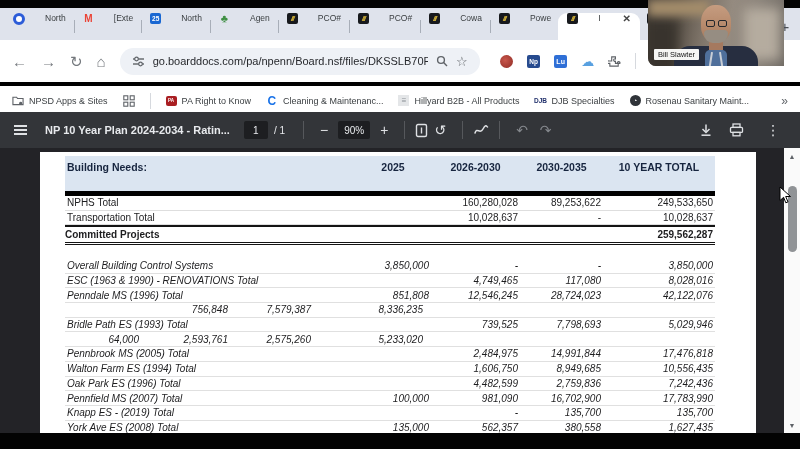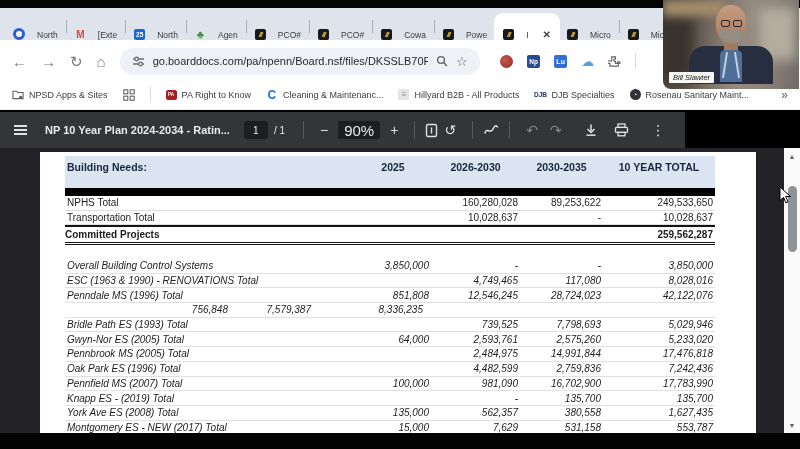--- a/index.html
+++ b/index.html
@@ -2,21 +2,21 @@
 <html><head>
 <meta charset="utf-8">
 <style>
   html,body{margin:0;padding:0;background:#111;}
   .screen{position:relative;width:800px;height:449px;background:#000;overflow:hidden;
           font-family:"Liberation Sans",sans-serif;}
   
   .bar-black-top{position:absolute;top:0;left:0;width:800px;height:8px;background:#040404;}
   .tabstrip{position:absolute;top:8px;left:0;width:800px;height:32px;background:#dfe3ec;
             display:flex;align-items:flex-end;padding-left:6px;box-sizing:border-box;}
-  .tab{height:27px;display:flex;align-items:flex-end;gap:12px;padding:0 7px;font-size:8.5px;
+  .tab{height:27px;display:flex;align-items:flex-start;gap:20px;padding:0 7px;font-size:8.5px;
        color:#3c4043;white-space:nowrap;overflow:hidden;max-width:58px;}
   .tab.active{background:#fff;border-radius:9px 9px 0 0;max-width:70px;padding:0 9px;}
   .tabsep{width:1px;height:13px;background:#a8aeb8;margin:0 1px 7px 1px;flex:0 0 auto;}
   .fav{width:11px;height:11px;border-radius:2px;flex:0 0 auto;display:flex;align-items:center;
        justify-content:center;font-weight:bold;}
   .fav-ring{border-radius:50%;background:#fff;border:3px solid #2c5cd8;width:6px;height:6px;}
   .fav-gmail{color:#ea4335;font-size:10px;}
   .fav-cal{background:#1967d2;color:#fff;font-size:6.5px;}
   .fav-tree{color:#3f8f43;font-size:11px;line-height:11px;}
   .fav-bd{background:#17191d;color:#e6c23d;font-size:7px;font-style:italic;letter-spacing:-1px;}
@@ -30,79 +30,79 @@
   .omni-url{font-size:11px;color:#27292d;white-space:nowrap;overflow:hidden;flex:1;}
   .extrow{display:flex;align-items:center;gap:13px;margin-left:6px;}
   .ext{width:14px;height:14px;display:flex;align-items:center;justify-content:center;}
   .ext-red{width:13px;height:13px;border-radius:50%;background:radial-gradient(circle at 40% 40%,#c8574c,#8f2b24);}
   .ext-np{width:13px;height:13px;background:#274b8f;color:#fff;font-size:6.5px;font-weight:bold;
           display:flex;align-items:center;justify-content:center;border-radius:2px;}
   .ext-lu{width:13px;height:13px;background:#2f6fd6;color:#fff;font-size:7px;font-weight:bold;
           display:flex;align-items:center;justify-content:center;border-radius:2px;}
   .ext-cloud{color:#58a0e0;font-size:13px;}
   .extsep{width:1px;height:16px;background:#d6d9de;}
-  .bmbar{position:absolute;top:80px;left:0;width:800px;height:30px;background:#fff;display:flex;
+  .bmbar{position:absolute;top:86px;left:0;width:800px;height:30px;background:#fff;display:flex;
          align-items:center;padding:0 12px;box-sizing:border-box;gap:15px;
          border-bottom:1px solid #ececec;}
   .bm{display:flex;align-items:center;gap:5px;font-size:9px;color:#3c4043;white-space:nowrap;}
   .bm-ico{width:12px;height:12px;display:flex;align-items:center;justify-content:center;flex:0 0 auto;}
   .bm-pa{background:#a91e22;color:#fff;font-size:4.5px;font-weight:bold;width:11px;height:10px;
          border-radius:2px;display:flex;align-items:center;justify-content:center;}
   .bm-c{color:#1a73e8;font-weight:bold;font-size:12px;}
   .bm-hill{background:#e4e6e8;color:#8a8f94;font-size:8px;width:11px;height:11px;display:flex;
            align-items:center;justify-content:center;}
   .bm-djb{color:#21306b;font-weight:bold;font-size:6.5px;}
   .bm-ros{width:11px;height:11px;border-radius:50%;background:#2f3338;color:#fff;font-size:7px;
           display:flex;align-items:center;justify-content:center;}
   .bm-chev{margin-left:auto;color:#5f6368;font-size:12px;}
   
-  .pdfbar{position:absolute;top:112px;left:0;width:685px;height:36px;background:#333539;
+  .pdfbar{position:absolute;top:112px;left:0;width:800px;height:36px;background:#333539;
           display:flex;align-items:center;padding:0 14px;box-sizing:border-box;color:#e8eaed;}
   .burger{display:flex;flex-direction:column;gap:2.5px;margin-right:18px;}
   .burger span{display:block;width:13px;height:1.8px;background:#dfe1e4;}
   .pdftitle{font-size:11px;font-weight:bold;max-width:185px;white-space:nowrap;overflow:hidden;}
   .pgbox{background:#1d1e21;border-radius:2px;min-width:18px;height:18px;display:flex;
          align-items:center;justify-content:center;font-size:10px;margin-left:14px;padding:0 3px;}
   .pgtot{font-size:10px;margin:0 8px 0 6px;}
   .tooldiv{width:1px;height:18px;background:#56585c;margin:0 10px;}
   .tbtn{font-size:14px;color:#dfe1e4;margin:0 6px;line-height:14px;}
   .tbtn.dis{color:#85888d;}
   .zoombox{background:#1d1e21;border-radius:2px;height:18px;display:flex;align-items:center;
-           justify-content:center;font-size:15px;padding:0 6px;margin:0 4px;}
+           justify-content:center;font-size:10px;padding:0 6px;margin:0 4px;}
   .pdfbar .right{margin-left:auto;display:flex;align-items:center;gap:16px;}
   
   .pdfview{position:absolute;top:148px;left:0;width:800px;height:285px;background:#232327;}
   .page{position:absolute;left:40px;top:4px;width:716px;height:300px;background:#fff;}
   .btable{margin:4px 0 0 25px;width:650px;color:#1d1d1f;}
   .trow{display:flex;align-items:center;}
   .c-desc{width:290px;padding-left:2px;box-sizing:border-box;text-align:left;}
   .c1{width:76px;}.c2{width:89px;}.c3{width:83px;}.c4{width:112px;}
   .num{text-align:right;padding-right:2px;box-sizing:border-box;}
   .thead{background:#dbe5f1;height:40px;align-items:flex-start;padding-top:5px;box-sizing:border-box;
-         border-bottom:8px solid #000000;font-weight:bold;font-size:10.5px;color:#17253f;}
+         border-bottom:5px solid #000000;font-weight:bold;font-size:10.5px;color:#17253f;}
   .thead .hc{text-align:center;padding:0;}
   .srow{height:13.5px;font-size:10px;border-bottom:1px solid #dedede;}
   .crow{height:15px;font-size:10px;font-weight:bold;border-top:2px solid #141414;
         border-bottom:3px double #141414;}
   .crow .c-merge{width:538px;text-align:left;}
   .gaprow{height:14px;}
   .prow{height:13.7px;font-size:10px;font-style:italic;border-bottom:1px solid #e0e0e0;}
   
   .vscroll{position:absolute;right:0;top:0;width:16px;height:285px;background:#fafafa;}
   .varrow{position:absolute;left:0;width:16px;height:12px;display:flex;align-items:center;
           justify-content:center;font-size:7px;color:#5f6368;}
   .varrow.up{top:2px;}.varrow.down{bottom:2px;}
   .vthumb{position:absolute;left:3.5px;top:38px;width:9px;height:66px;background:#909396;
           border-radius:5px;}
   .bar-black-bottom{position:absolute;bottom:0;left:0;width:800px;height:16px;background:#030303;}
   .cursor{position:absolute;left:779px;top:186px;z-index:40;}
   
-  .webcam{position:absolute;top:0;right:1px;width:136px;height:89px;z-index:50;overflow:hidden;
+  .webcam{position:absolute;top:0;right:16px;width:136px;height:66px;z-index:50;overflow:hidden;
           border-radius:0 0 0 8px;
-          background:linear-gradient(100deg,#46403a 0%,#5a5248 22%,#7d7putrefy368 40%,#958b80 58%,#8d857c 75%,#6f6a64 100%);font-style:italic;}
+          background:linear-gradient(100deg,#46403a 0%,#5a5248 22%,#7d7putrefy368 40%,#958b80 58%,#8d857c 75%,#6f6a64 100%);}
   .webcam{background:linear-gradient(100deg,#46403a 0%,#5a5248 22%,#7d7368 40%,#958b80 58%,#8d857c 75%,#6f6a64 100%);}
   .wc-blur{position:absolute;filter:blur(6px);}
   .wc-window{right:4px;top:8px;width:36px;height:52px;background:#b5ac9f;}
   .wc-dark{left:-4px;top:18px;width:34px;height:64px;background:#38332d;}
   .wc-desk{right:0;bottom:-4px;width:62px;height:16px;background:#a38c6b;filter:blur(4px);}
   .person{position:absolute;inset:0;filter:blur(0.3px);}
   .shoulders{position:absolute;left:26px;top:46px;width:84px;height:38px;background:#272e40;
              border-radius:16px 16px 0 0;}
   .shirt{position:absolute;left:57px;top:50px;width:22px;height:32px;background:#4f6f9b;
          border-radius:5px 5px 0 0;}
@@ -388,35 +388,41 @@
 
             <div class="trow prow">
               <span class="c-desc">Bridle Path ES (1993) Total</span>
               <span class="c1 num"></span>
               <span class="c2 num">739,525</span>
               <span class="c3 num">7,798,693</span>
               <span class="c4 num">5,029,946</span>
             </div>
 
             <div class="trow prow">
-              <span class="c-desc">Gwyn-Nor ES (2005) Total</span>
               <span class="c1 num">64,000</span>
               <span class="c2 num">2,593,761</span>
               <span class="c3 num">2,575,260</span>
               <span class="c4 num">5,233,020</span>
             </div>
 
             <div class="trow prow">
               <span class="c-desc">Pennbrook MS (2005) Total</span>
               <span class="c1 num"></span>
               <span class="c2 num">2,484,975</span>
               <span class="c3 num">14,991,844</span>
               <span class="c4 num">17,476,818</span>
             </div>
 
+            <div class="trow prow">
+              <span class="c-desc">Walton Farm ES (1994) Total</span>
+              <span class="c1 num"></span>
+              <span class="c2 num">1,606,750</span>
+              <span class="c3 num">8,949,685</span>
+              <span class="c4 num">10,556,435</span>
+            </div>
 
             <div class="trow prow">
               <span class="c-desc">Oak Park ES (1996) Total</span>
               <span class="c1 num"></span>
               <span class="c2 num">4,482,599</span>
               <span class="c3 num">2,759,836</span>
               <span class="c4 num">7,242,436</span>
             </div>
 
             <div class="trow prow">

